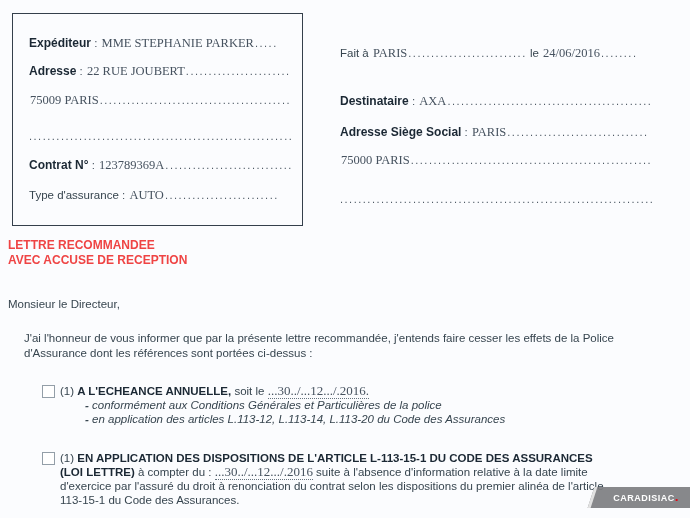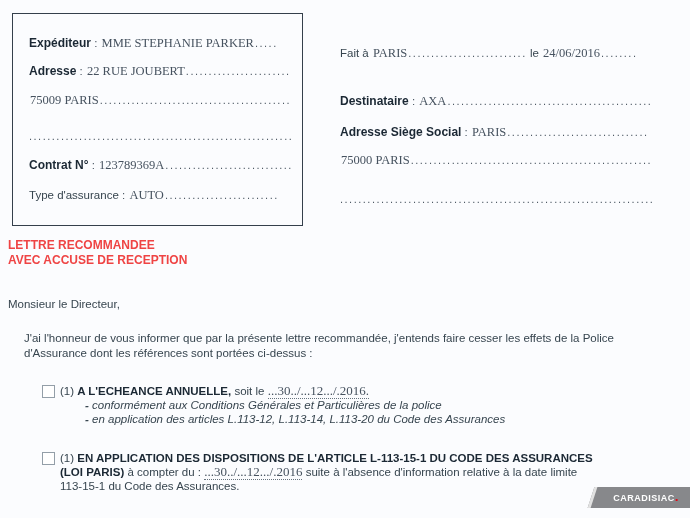--- a/index.html
+++ b/index.html
@@ -113,19 +113,20 @@
 <div class="option o1">
   <span class="checkbox"></span>
   <div><span>(1) </span><span class="opt-title">A L'ECHEANCE ANNUELLE,</span><span> soit le </span><span class="opt-date">...30../...12.../.2016.</span></div>
   <div class="bullet"><span class="dash">-</span><span> conformément aux Conditions Générales et Particulières de la police</span></div>
   <div class="bullet"><span class="dash">-</span><span> en application des articles L.113-12, L.113-14, L.113-20 du Code des Assurances</span></div>
 </div>
 
 <div class="option o2">
   <span class="checkbox"></span>
   <div><span>(1) </span><span class="opt-title">EN APPLICATION DES DISPOSITIONS DE L'ARTICLE L-113-15-1 DU CODE DES ASSURANCES</span></div>
-  <div><span class="opt-title">(LOI PARIS)</span><span> à compter du : </span><span class="opt-date">...30../...12.../.2016</span><span> suite à l'absence d'information relative à la date limite</span></div>
+  <div><span class="opt-title">(LOI LETTRE)</span><span> à compter du : </span><span class="opt-date">...30../...12.../.2016</span><span> suite à l'absence d'information relative à la date limite</span></div>
+  <div>d'exercice par l'assuré du droit à renonciation du contrat selon les dispositions du premier alinéa de l'article</div>
   <div>113-15-1 du Code des Assurances.</div>
 </div>
 
 <div class="watermark">
   <div class="wm-text"><span>caradisiac</span><span class="wm-dot">.</span></div>
 </div>
 
 </body></html>

